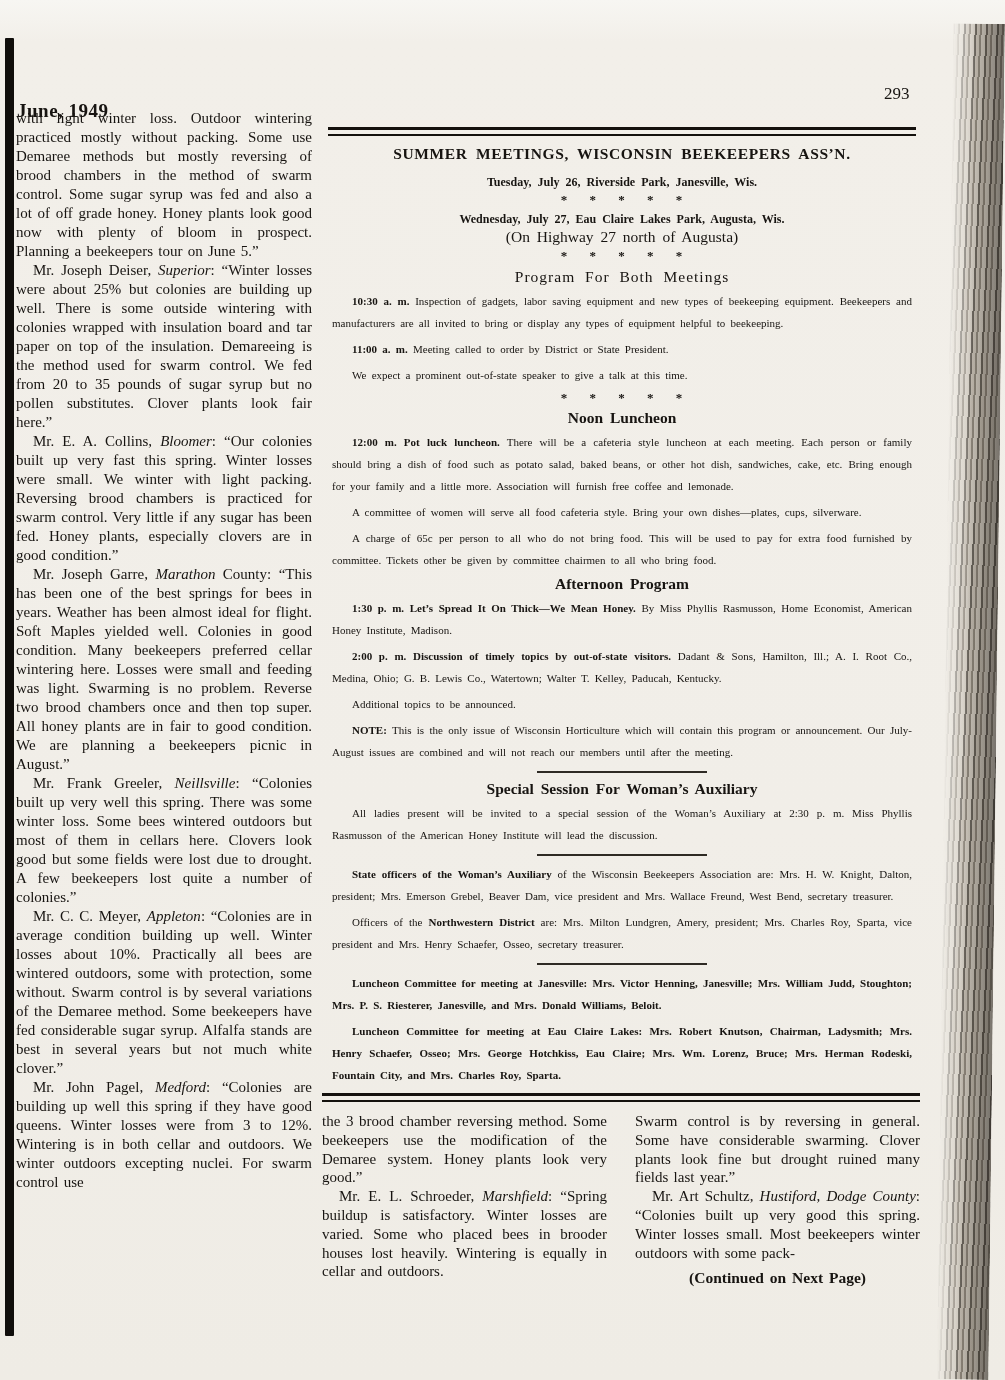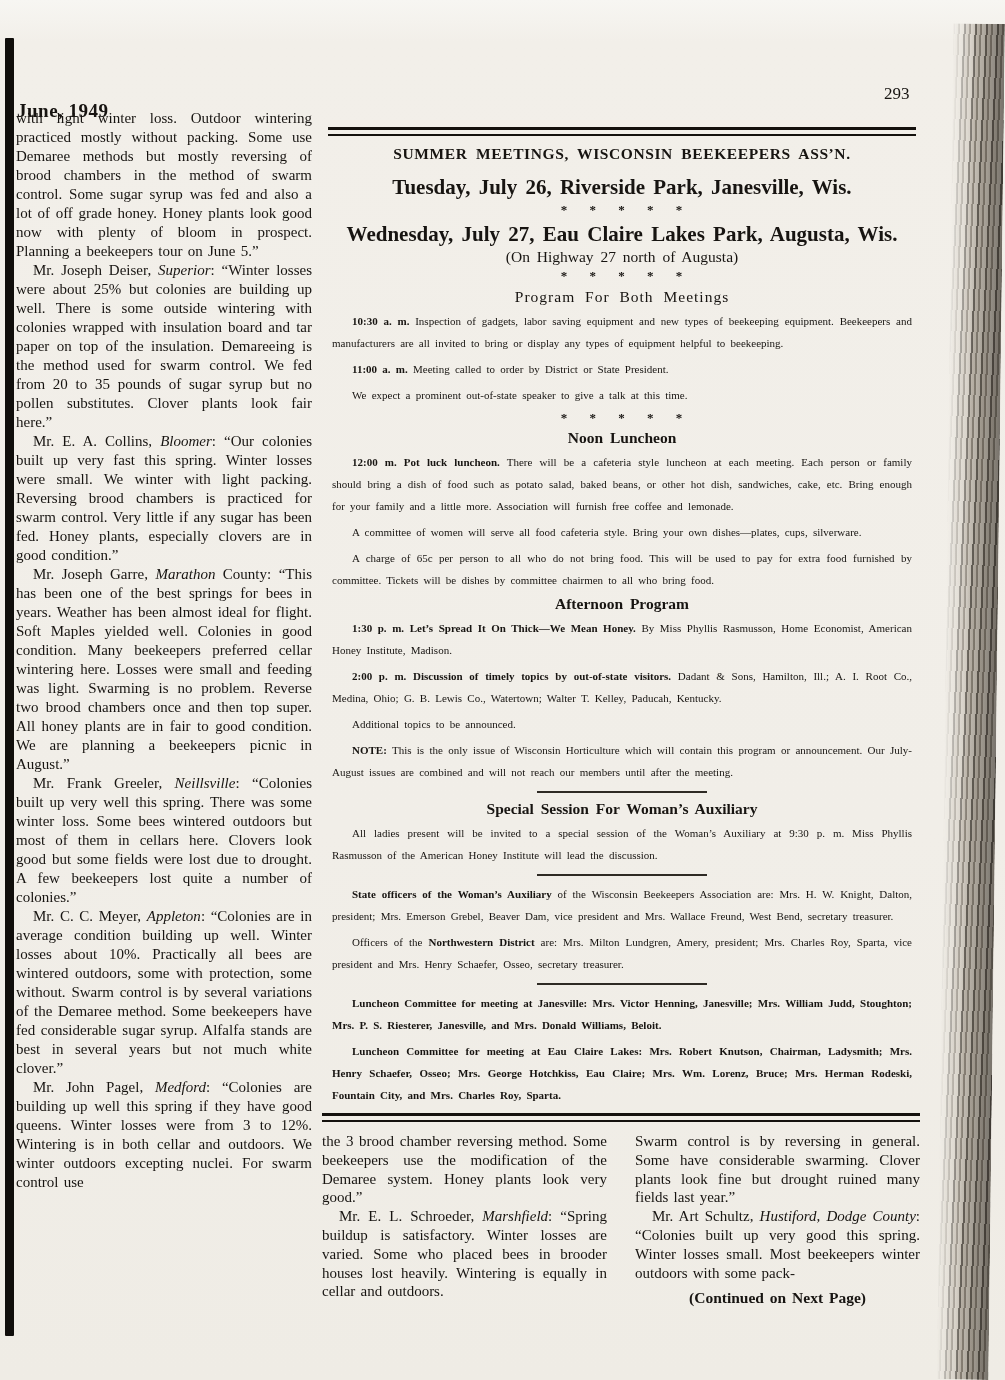--- a/index.html
+++ b/index.html
@@ -28,21 +28,21 @@
   
   .leftcol{position:absolute;left:16px;top:109px;width:296px;height:1218px;overflow:hidden;
     font-size:15px;line-height:19px;text-align:justify;word-spacing:1.5px;}
   .lp{margin:0;text-indent:17px;}
   .lp.first{text-indent:0;}
   
   .rightcol{position:absolute;left:328px;top:127px;width:588px;}
   .rule-double{height:4px;border-top:3px solid #14110d;border-bottom:2px solid #14110d;}
   .rule-double.bottom{margin-top:7px;margin-left:-6px;width:598px;}
   .a-title{text-align:center;font-weight:bold;font-size:15.5px;letter-spacing:.6px;word-spacing:4px;margin:9px 0 12px;}
-  .a-line{text-align:center;font-weight:bold;font-size:21px;word-spacing:3px;margin:4px 0 0;}
+  .a-line{text-align:center;font-weight:bold;font-size:12px;word-spacing:3px;margin:4px 0 0;}
   .a-note{text-align:center;font-size:15.5px;word-spacing:3px;margin:1px 0 0;}
   .stars{text-align:center;font-size:13px;font-weight:bold;word-spacing:17px;margin:2px 0;letter-spacing:1px;}
   .a-head{text-align:center;font-size:15.5px;letter-spacing:1px;word-spacing:5px;margin:4px 0 1px;}
   .a-subhead{text-align:center;font-size:15.5px;font-weight:bold;word-spacing:3px;margin:3px 0 1px;}
   .ap{margin:4px;font-size:11px;line-height:22px;text-align:justify;text-indent:20px;word-spacing:2.5px;}
   .divider{width:170px;border-top:2px solid #2e2a24;margin:8px auto 7px;}
   
   .bottom-cols{display:flex;gap:28px;margin-top:10px;margin-left:-6px;width:598px;}
   .bcol{width:289px;font-size:15px;line-height:18.8px;text-align:justify;word-spacing:1.5px;}
   .bp{margin:0;text-indent:17px;}
@@ -82,31 +82,31 @@
 
   <p class="a-head">Program For Both Meetings</p>
   <p class="ap"><span class="b">10:30 a. m.</span><span>  Inspection of gadgets, labor saving equipment and new types of beekeeping equipment.  Beekeepers and manufacturers are all invited to bring or display any types of equipment helpful to beekeeping.</span></p>
   <p class="ap"><span class="b">11:00 a. m.</span><span>  Meeting called to order by District or State President.</span></p>
   <p class="ap"><span>We expect a prominent out-of-state speaker to give a talk at this time.</span></p>
   <p class="stars">* * * * *</p>
 
   <p class="a-subhead">Noon Luncheon</p>
   <p class="ap"><span class="b">12:00 m.  Pot luck luncheon.</span><span>  There will be a cafeteria style luncheon at each meeting.  Each person or family should bring a dish of food such as potato salad, baked beans, or other hot dish, sandwiches, cake, etc.  Bring enough for your family and a little more.  Association will furnish free coffee and lemonade.</span></p>
   <p class="ap"><span>A committee of women will serve all food cafeteria style.  Bring your own dishes—plates, cups, silverware.</span></p>
-  <p class="ap"><span>A charge of 65c per person to all who do not bring food.  This will be used to pay for extra food furnished by committee.  Tickets will be dishes by committee chairmen to all who bring food.</span></p>
+  <p class="ap"><span>A charge of 65c per person to all who do not bring food.  This will be used to pay for extra food furnished by committee.  Tickets other be given by committee chairmen to all who bring food.</span></p>
 
   <p class="a-subhead">Afternoon Program</p>
   <p class="ap"><span class="b">1:30 p. m.  Let’s Spread It On Thick—We Mean Honey.</span><span>  By Miss Phyllis Rasmusson, Home Economist, American Honey Institute, Madison.</span></p>
   <p class="ap"><span class="b">2:00 p. m.  Discussion of timely topics by out-of-state visitors.</span><span>  Dadant &amp; Sons, Hamilton, Ill.; A. I. Root Co., Medina, Ohio; G. B. Lewis Co., Watertown; Walter T. Kelley, Paducah,  Kentucky.</span></p>
   <p class="ap"><span>Additional topics to be announced.</span></p>
   <p class="ap"><span class="b">NOTE:</span><span> This is the only issue of Wisconsin Horticulture which will contain this program or announcement.  Our July-August issues are combined and will not reach our members until after the meeting.</span></p>
 
   <div class="divider"></div>
   <p class="a-subhead">Special Session For Woman’s Auxiliary</p>
-  <p class="ap"><span>All ladies present will be invited to a special session of the Woman’s Auxiliary at 9:30 p. m.  Miss Phyllis Rasmusson of the American Honey Institute will lead the discussion.</span></p>
+  <p class="ap"><span>All ladies present will be invited to a special session of the Woman’s Auxiliary at 2:30 p. m.  Miss Phyllis Rasmusson of the American Honey Institute will lead the discussion.</span></p>
 
   <div class="divider"></div>
   <p class="ap"><span class="b">State officers of the Woman’s Auxiliary</span><span> of the Wisconsin Beekeepers Association are: Mrs. H. W. Knight, Dalton, president; Mrs. Emerson Grebel, Beaver Dam, vice president and Mrs. Wallace Freund, West Bend, secretary treasurer.</span></p>
   <p class="ap"><span>Officers of the </span><span class="b">Northwestern District</span><span> are: Mrs. Milton Lundgren, Amery, president; Mrs. Charles Roy, Sparta, vice president and Mrs. Henry Schaefer, Osseo, secretary treasurer.</span></p>
 
   <div class="divider"></div>
   <p class="ap"><span class="b">Luncheon Committee for meeting at Janesville: Mrs. Victor Henning, Janesville; Mrs. William Judd, Stoughton; Mrs. P. S. Riesterer, Janesville, and Mrs. Donald Williams, Beloit.</span></p>
   <p class="ap"><span class="b">Luncheon Committee for meeting at Eau Claire Lakes: Mrs. Robert Knutson, Chairman, Ladysmith; Mrs. Henry Schaefer, Osseo; Mrs. George Hotchkiss, Eau Claire; Mrs. Wm. Lorenz, Bruce; Mrs. Herman Rodeski, Fountain City, and Mrs. Charles Roy, Sparta.</span></p>
 
   <div class="rule-double bottom"></div>

